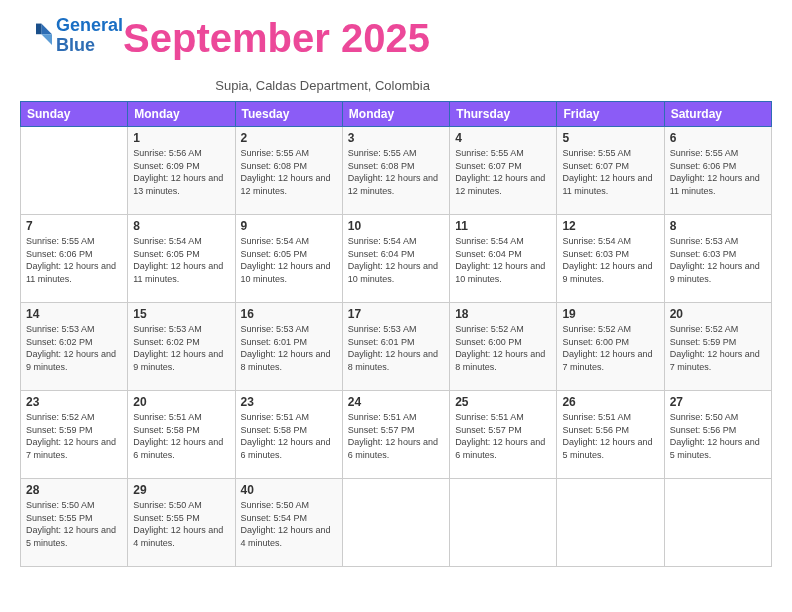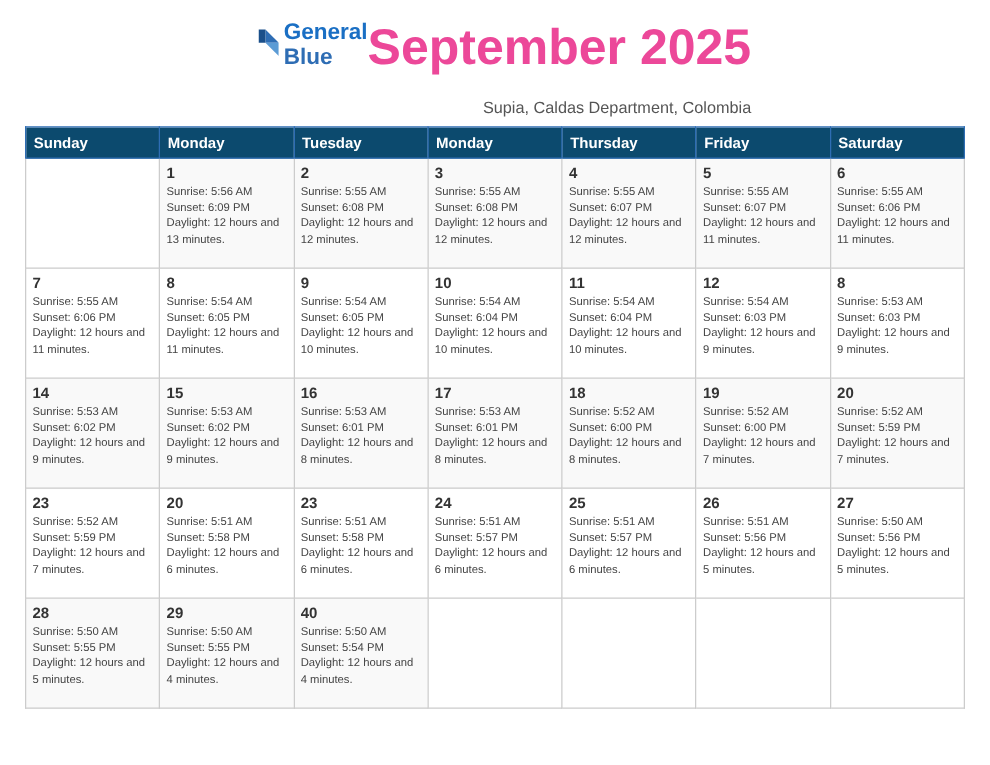--- a/index.html
+++ b/index.html
@@ -10,21 +10,21 @@
       background: #fff;
       overflow: hidden;
     }
     .page {
       width: 792px;
       height: 612px;
       padding: 16px 20px 12px 20px;
     }
     .header-row {
       display: flex;
-      justify-content: center;
+      justify-content: flex-start;
       align-items: flex-start;
       margin-bottom: 8px;
     }
     .logo {
       display: flex;
       align-items: center;
       gap: 4px;
     }
     .logo-text {
       font-size: 18px;
@@ -52,21 +52,21 @@
       font-size: 13px;
       color: #555;
       margin-top: 18px;
     }
     .calendar {
       width: 100%;
       border-collapse: collapse;
       border: 1px solid #ccc;
     }
     .calendar th {
-      background: #0c4a6e;
+      background: #8b5cf6;
       color: #fff;
       font-size: 12px;
       font-weight: bold;
       padding: 5px 6px;
       text-align: left;
       border: 1px solid #2e6db4;
     }
     .calendar td {
       vertical-align: top;
       border: 1px solid #ccc;

